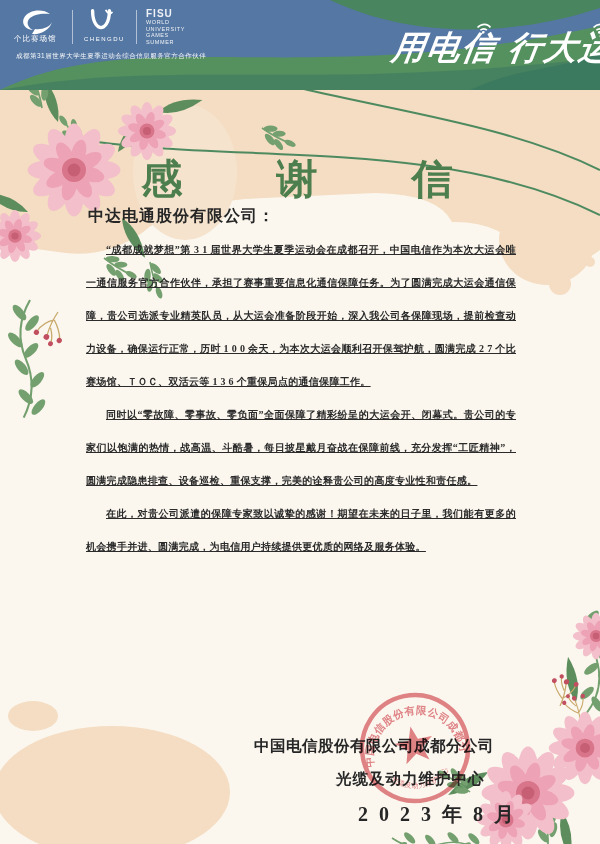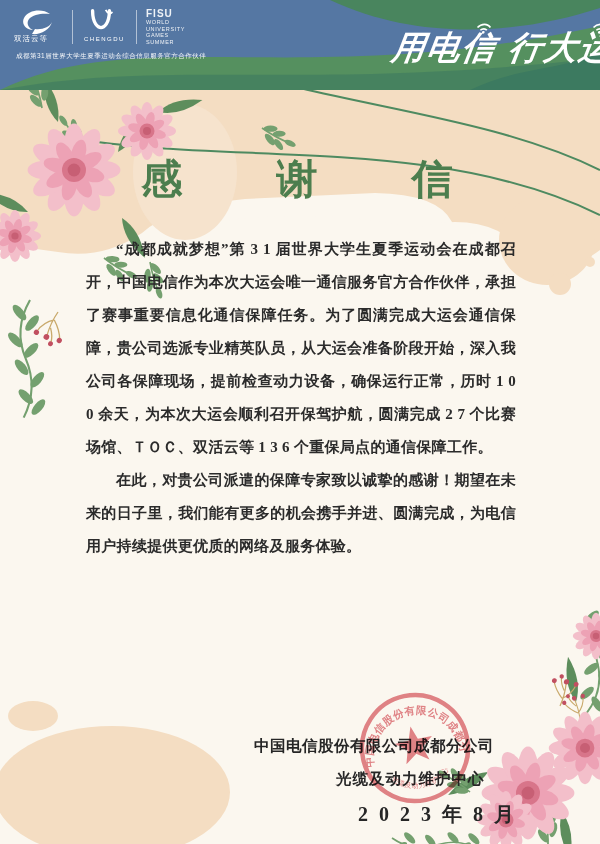--- a/index.html
+++ b/index.html
@@ -29,21 +29,21 @@
   .wifi{position:absolute;top:-7px;}
   .wifi.w1{left:78px;}
   .wifi.w2{right:6px;}
   
   .title{position:absolute;left:0;top:152px;width:564px;padding-left:30px;box-sizing:border-box;
          text-align:center;font-family:"DejaVu Sans",sans-serif;font-weight:bold;
          font-size:41px;color:#4c7e4e;word-spacing:80px;z-index:4;}
   .addressee{position:absolute;left:88px;top:206px;font-size:16px;font-weight:bold;
              color:#262626;letter-spacing:1px;z-index:4;}
   .body-text{position:absolute;left:86px;top:233px;width:430px;z-index:4;
-             font-size:15px;line-height:33px;color:#2b2b2b;font-weight:600;letter-spacing:.3px;}
+             font-size:10px;line-height:33px;color:#2b2b2b;font-weight:600;letter-spacing:.3px;text-decoration:underline;}
   .body-text p{margin:0;text-indent:2em;text-align:justify;}
   .sig{position:absolute;z-index:4;color:#262626;font-weight:600;white-space:nowrap;}
   .sig-company{left:254px;top:736px;font-size:15.5px;letter-spacing:.5px;}
   .sig-dept{left:336px;top:769px;font-size:15.5px;letter-spacing:1px;}
   .sig-date{left:358px;top:801px;font-size:20px;letter-spacing:3px;}
   
   .seal{position:absolute;left:348px;top:684px;z-index:7;opacity:.82;mix-blend-mode:multiply;}
 </style>
 </head>
 <body>
@@ -175,21 +175,21 @@
       <path d="M330,0 C420,42 520,34 600,8 L600,0 Z" fill="#49855e"></path>
       <path d="M0,90 C140,22 300,92 600,26 L600,90 Z" fill="#55905f"></path>
       <path d="M0,90 C170,58 300,92 600,58 L600,90 Z" fill="#44805f" opacity=".85"></path>
       <path d="M470,90 C520,66 565,70 600,52 L600,90 Z" fill="#3c7a60"></path>
     </svg>
 
     <svg class="ct-logo" width="38" height="26" viewBox="0 0 34 26">
       <path d="M30,5 C22,-1 8,1 4,9 C1,15 6,21 13,21 C8,19 6,14 9,10 C13,5 23,4 30,5 Z" fill="#fff"></path>
       <path d="M12,25 C20,26 30,21 32,13 C30,18 22,21 15,20 Z" fill="#fff"></path>
     </svg>
-    <div class="ct-name">双活云等</div>
+    <div class="ct-name">个比赛场馆</div>
 
     <div class="logo-divider" style="left:72px"></div>
 
     <svg class="cd-logo" width="26" height="28" viewBox="0 0 26 30">
       <path d="M4,3 C4,17 10,21 13,21 C16,21 22,17 22,3" stroke="#fff" stroke-width="3.6" fill="none" stroke-linecap="round"></path>
       <path d="M18,2 C20,6 24,7 25,4" stroke="#fff" stroke-width="2" fill="none"></path>
     </svg>
     <div class="cd-name">CHENGDU</div>
 
     <div class="logo-divider" style="left:136px"></div>
@@ -214,23 +214,25 @@
         <path d="M2,8 A7.5,7.5 0 0 1 14,8" stroke="#fff" stroke-width="1.6" fill="none"></path>
         <path d="M5,10.5 A4,4 0 0 1 11,10.5" stroke="#fff" stroke-width="1.6" fill="none"></path>
         <circle cx="8" cy="12.4" r="1.3" fill="#fff"></circle>
       </svg>
       <span>用电信</span><span class="gap"></span><span>行大运</span>
     </div>
   </div>
 
   <div class="title">感 谢 信</div>
 
+  <div class="addressee">中达电通股份有限公司：</div>
 
   <div class="body-text">
     <p>“成都成就梦想”第 3 1 届世界大学生夏季运动会在成都召开，中国电信作为本次大运会唯一通信服务官方合作伙伴，承担了赛事重要信息化通信保障任务。为了圆满完成大运会通信保障，贵公司选派专业精英队员，从大运会准备阶段开始，深入我公司各保障现场，提前检查动力设备，确保运行正常，历时 1 0 0 余天，为本次大运会顺利召开保驾护航，圆满完成 2 7 个比赛场馆、ＴＯＣ、双活云等 1 3 6 个重保局点的通信保障工作。</p>
+    <p>同时以“零故障、零事故、零负面”全面保障了精彩纷呈的大运会开、闭幕式。贵公司的专家们以饱满的热情，战高温、斗酷暑，每日披星戴月奋战在保障前线，充分发挥“工匠精神”，圆满完成隐患排查、设备巡检、重保支撑，完美的诠释贵公司的高度专业性和责任感。</p>
     <p>在此，对贵公司派遣的保障专家致以诚挚的感谢！期望在未来的日子里，我们能有更多的机会携手并进、圆满完成，为电信用户持续提供更优质的网络及服务体验。</p>
   </div>
 
   <div class="sig sig-company">中国电信股份有限公司成都分公司</div>
   <div class="sig sig-dept">光缆及动力维护中心</div>
   <div class="sig sig-date">2 0 2 3 年 8 月</div>
 
   <svg class="seal" width="134" height="134" viewBox="0 0 134 134">
     <defs>
       <path id="sealTop" d="M 23,74 A 44,44 0 1 1 111,74" fill="none"></path>

